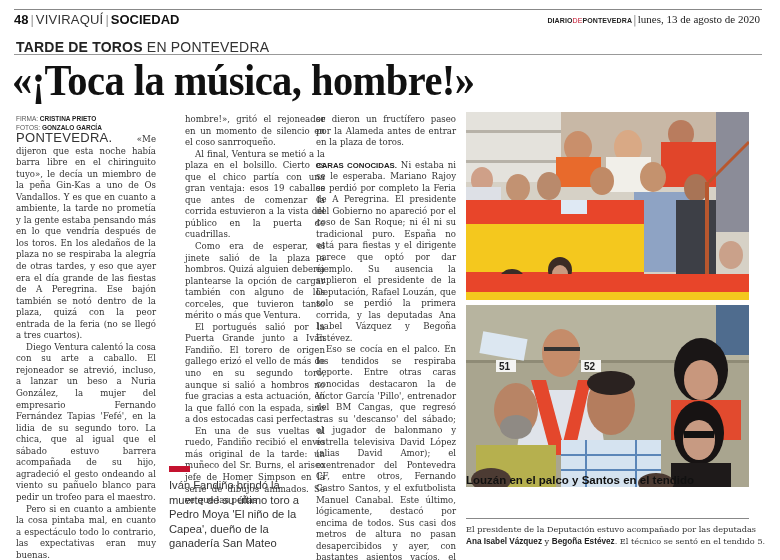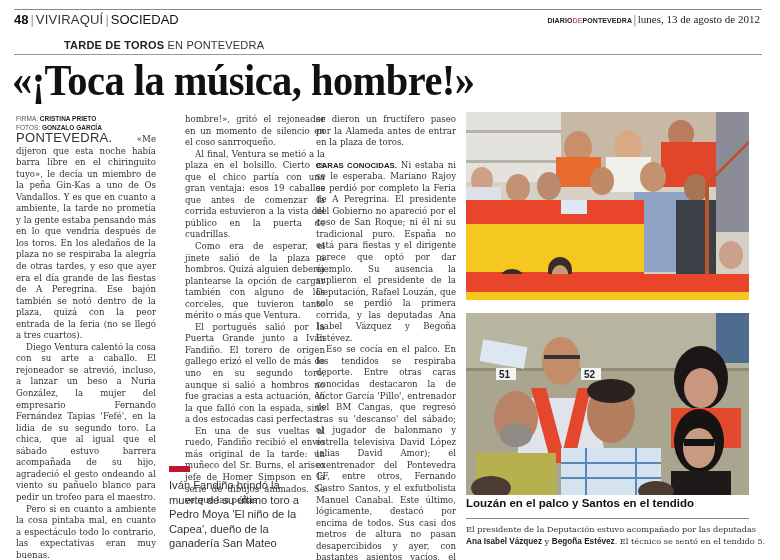--- a/index.html
+++ b/index.html
@@ -4,29 +4,29 @@
 <style>
   * { box-sizing: border-box; margin: 0; padding: 0; }
   html, body { width: 780px; height: 560px; background: #ffffff; overflow: hidden; }
   body { position: relative; font-family: "DejaVu Serif", serif; color: #222; }
 
   .top-rule { position: absolute; left: 14px; right: 18px; top: 9px; border-top: 1px solid #888; }
   .folio { position: absolute; left: 14px; top: 12px; font-family: "Liberation Sans", sans-serif; font-size: 13px; line-height: 16px; color: #111; white-space: nowrap; }
   .folio .num { font-weight: bold; }
   .folio .sep { color: #999; font-weight: normal; padding: 0 2px; }
   .folio .sec1 { font-weight: normal; color: #333; letter-spacing: 0.2px; }
-  .folio .sec2 { font-weight: normal; }
+  .folio .sec2 { font-weight: bold; }
 
   .masthead { position: absolute; right: 20px; top: 12px; font-size: 11px; line-height: 14px; white-space: nowrap; color: #222; }
   .masthead .brand { font-family: "Liberation Sans", sans-serif; font-weight: bold; font-size: 7px; letter-spacing: 0.1px; }
   .masthead .brand .de { color: #c0102a; font-weight: normal; }
   .masthead .msep { color: #888; padding: 0 1px; }
   .masthead .date { font-family: "Liberation Serif", serif; font-size: 11px; }
 
-  .kicker { position: absolute; left: 16px; top: 39px; font-family: "Liberation Sans", sans-serif; font-size: 11px; color: #333; letter-spacing: 0.2px; white-space: nowrap; margin-left: 48px; }
+  .kicker { position: absolute; left: 16px; top: 39px; font-family: "Liberation Sans", sans-serif; font-size: 14px; color: #333; letter-spacing: 0.2px; white-space: nowrap; }
   .kicker b { font-weight: bold; color: #222; }
   .rule2 { position: absolute; left: 14px; right: 18px; top: 54px; border-top: 1px solid #999; }
 
   .headline { position: absolute; left: 12px; top: 53px; font-family: "Liberation Serif", serif; font-weight: bold; font-size: 44px; line-height: 56px; color: #111; letter-spacing: -0.6px; white-space: nowrap; transform: scaleX(0.92); transform-origin: left top; }
 
   .col { position: absolute; top: 114px; font-size: 8.6px; line-height: 11.55px; color: #333; text-align: justify; hyphens: manual; }
   .col p { text-indent: 10px; }
   .col p.noind { text-indent: 0; }
   .col1 { left: 16px; width: 140px; }
   .col2 { left: 185px; width: 140px; }
@@ -35,39 +35,39 @@
   .byline { font-family: "Liberation Sans", sans-serif; font-size: 6.5px; line-height: 9px; color: #555; text-indent: 0; text-align: left; }
   .byline b { color: #222; font-weight: bold; }
   .dateline { font-family: "Liberation Sans", sans-serif; font-size: 13px; letter-spacing: 0.3px; }
   .sub { font-family: "Liberation Sans", sans-serif; font-weight: bold; font-size: 7.8px; color: #222; }
 
   .pull-bar { position: absolute; left: 169px; top: 466px; width: 21px; height: 6px; background: #c4122f; }
   .pull-quote { position: absolute; left: 169px; top: 478px; width: 142px; font-family: "Liberation Sans", sans-serif; font-size: 11.2px; line-height: 14.6px; color: #333; }
 
   .photo { position: absolute; overflow: hidden; }
   .photo1 { left: 466px; top: 112px; width: 283px; height: 188px; background: #d9d4ca; }
-  .photo2 { left: 466px; top: 313px; width: 283px; height: 182px; background: #a8a291; }
+  .photo2 { left: 466px; top: 305px; width: 283px; height: 182px; background: #a8a291; }
   .photo svg { display: block; width: 100%; height: 100%; }
 
-  .caption-title { position: absolute; left: 466px; top: 496px; font-family: "Liberation Sans", sans-serif; font-weight: bold; font-size: 11.5px; line-height: 15px; color: #111; white-space: nowrap; }
+  .caption-title { position: absolute; left: 466px; top: 473px; font-family: "Liberation Sans", sans-serif; font-weight: bold; font-size: 11.5px; line-height: 15px; color: #111; white-space: nowrap; }
   .caption-rule { position: absolute; left: 466px; width: 283px; top: 518px; border-top: 1px solid #888; }
   .caption-text { position: absolute; left: 466px; top: 524px; width: 300px; font-size: 8.2px; line-height: 11.5px; color: #333; }
   .caption-text b { font-family: "Liberation Sans", sans-serif; font-weight: bold; color: #222; text-align: center; }
 </style>
 </head>
 <body>
 
 <div class="top-rule"></div>
 
 <div class="folio">
   <span class="num">48</span><span class="sep">|</span><span class="sec1">VIVIRAQUÍ</span><span class="sep">|</span><span class="sec2">SOCIEDAD</span>
 </div>
 
 <div class="masthead">
-  <span class="brand"><span>DIARIO</span><span class="de">DE</span><span>PONTEVEDRA</span></span><span class="msep">|</span><span class="date">lunes, 13 de agosto de 2012</span>
+  <span class="brand"><span>DIARIO</span><span class="de">DE</span><span>PONTEVEDRA</span></span><span class="msep">|</span><span class="date">lunes, 13 de agosto de 2020</span>
 </div>
 
 <div class="kicker">
   <b>TARDE DE TOROS</b><span> EN PONTEVEDRA</span>
 </div>
 <div class="rule2"></div>
 
 <h1 class="headline">«¡Toca la música, hombre!»</h1>
 
 <div class="col col1">

